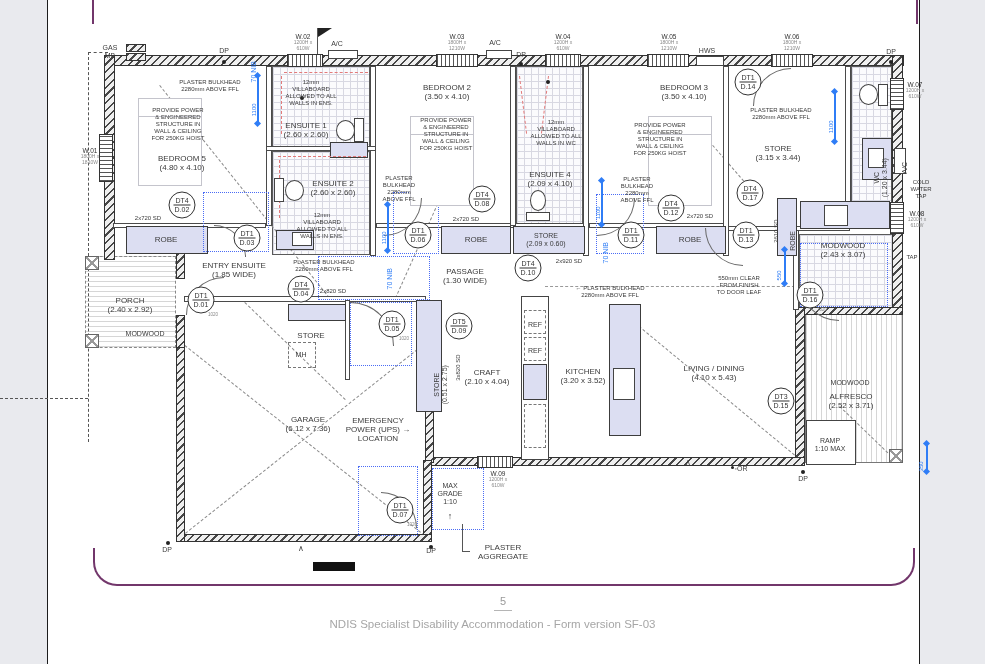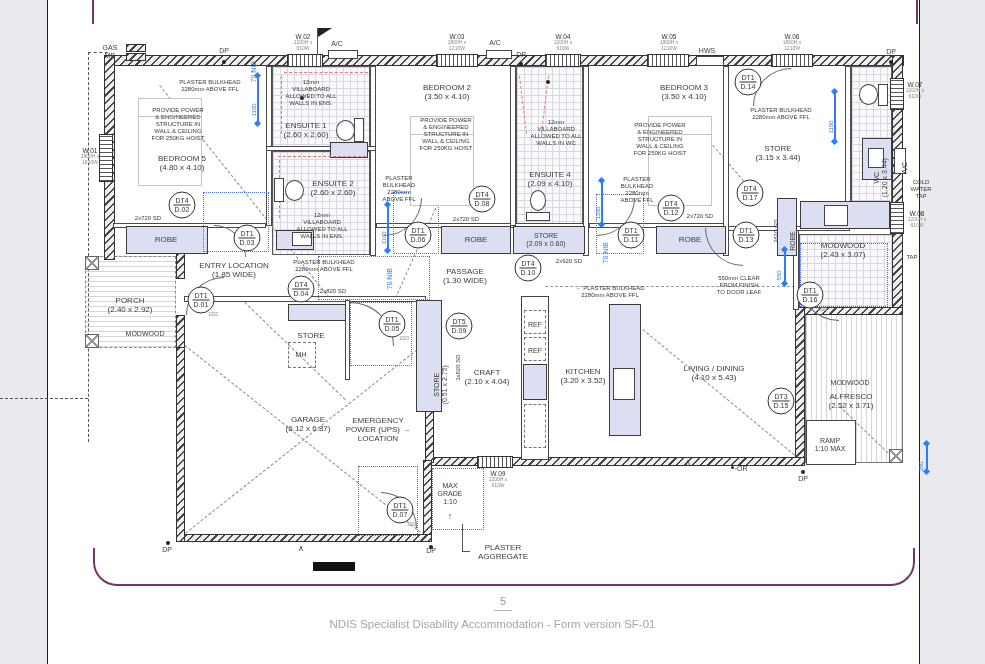--- a/index.html
+++ b/index.html
@@ -246,21 +246,21 @@
       <div class="lbl s8" style="left: 476px; top: 240px; width: auto; height: auto; transform: translate(-50%, -50%);">
         <div>ROBE</div>
       </div>
       <div class="lbl s8" style="left: 690px; top: 240px; width: auto; height: auto; transform: translate(-50%, -50%);">
         <div>ROBE</div>
       </div>
       <div class="lbl s7" style="left: 787px; top: 227px; width: auto; height: auto; transform: rotate(-90deg) translate(-50%, -50%);">
         <div>ROBE</div>
       </div>
       <div class="lbl s8" style="left: 234px; top: 270px; width: auto; height: auto; transform: translate(-50%, -50%);">
-        <div>ENTRY LOCATION</div>
+        <div>ENTRY ENSUITE</div>
         <div>(1.85 WIDE)</div>
       </div>
       <div class="lbl s8" style="left: 465px; top: 276px; width: auto; height: auto; transform: translate(-50%, -50%);">
         <div>PASSAGE</div>
         <div>(1.30 WIDE)</div>
       </div>
       <div class="lbl s8" style="left: 130px; top: 305px; width: auto; height: auto; transform: translate(-50%, -50%);">
         <div>PORCH</div>
         <div>(2.40 x 2.92)</div>
       </div>
@@ -295,21 +295,21 @@
       </div>
       <div class="lbl s7" style="left: 850px; top: 383px; width: auto; height: auto; transform: translate(-50%, -50%);">
         <div>MODWOOD</div>
       </div>
       <div class="lbl s7" style="left: 830px; top: 445px; width: auto; height: auto; transform: translate(-50%, -50%);">
         <div>RAMP</div>
         <div>1:10 MAX</div>
       </div>
       <div class="lbl s8" style="left: 308px; top: 424px; width: auto; height: auto; transform: translate(-50%, -50%);">
         <div>GARAGE</div>
-        <div>(6.12 x 6.87)</div>
+        <div>(6.12 x 7.36)</div>
       </div>
       <div class="lbl s8" style="left: 378px; top: 430px; width: auto; height: auto; transform: translate(-50%, -50%);">
         <div>EMERGENCY</div>
         <div>POWER (UPS) →</div>
         <div>LOCATION</div>
       </div>
       <div class="lbl s7" style="left: 450px; top: 494px; width: auto; height: auto; transform: translate(-50%, -50%);">
         <div>MAX</div>
         <div>GRADE</div>
         <div>1:10</div>
@@ -628,15 +628,15 @@
       <div class="lbl s6 blue" style="left: 778px; top: 267px; width: auto; height: auto; transform: rotate(-90deg) translate(-50%, -50%);">550</div>
       <div class="dline" style="left: 926px; top: 444px; width: 1.5px; height: 28px;"></div>
       <div class="dd" style="left: 924px; top: 441px; width: 5px; height: 5px;"></div>
       <div class="dd" style="left: 924px; top: 469px; width: 5px; height: 5px;"></div>
       <div class="lbl s6 blue" style="left: 920px; top: 458px; width: auto; height: auto; transform: rotate(-90deg) translate(-50%, -50%);">350</div>
     </div>
 
   <div class="footer">
     <div class="pgnum">5</div>
     <div class="pgline"></div>
-    <div class="ftext">NDIS Specialist Disability Accommodation - Form version SF-01</div>
+    <div class="ftext">NDIS Specialist Disability Accommodation - Form version SF-03</div>
   </div>
 </div>
 
 </body></html>

